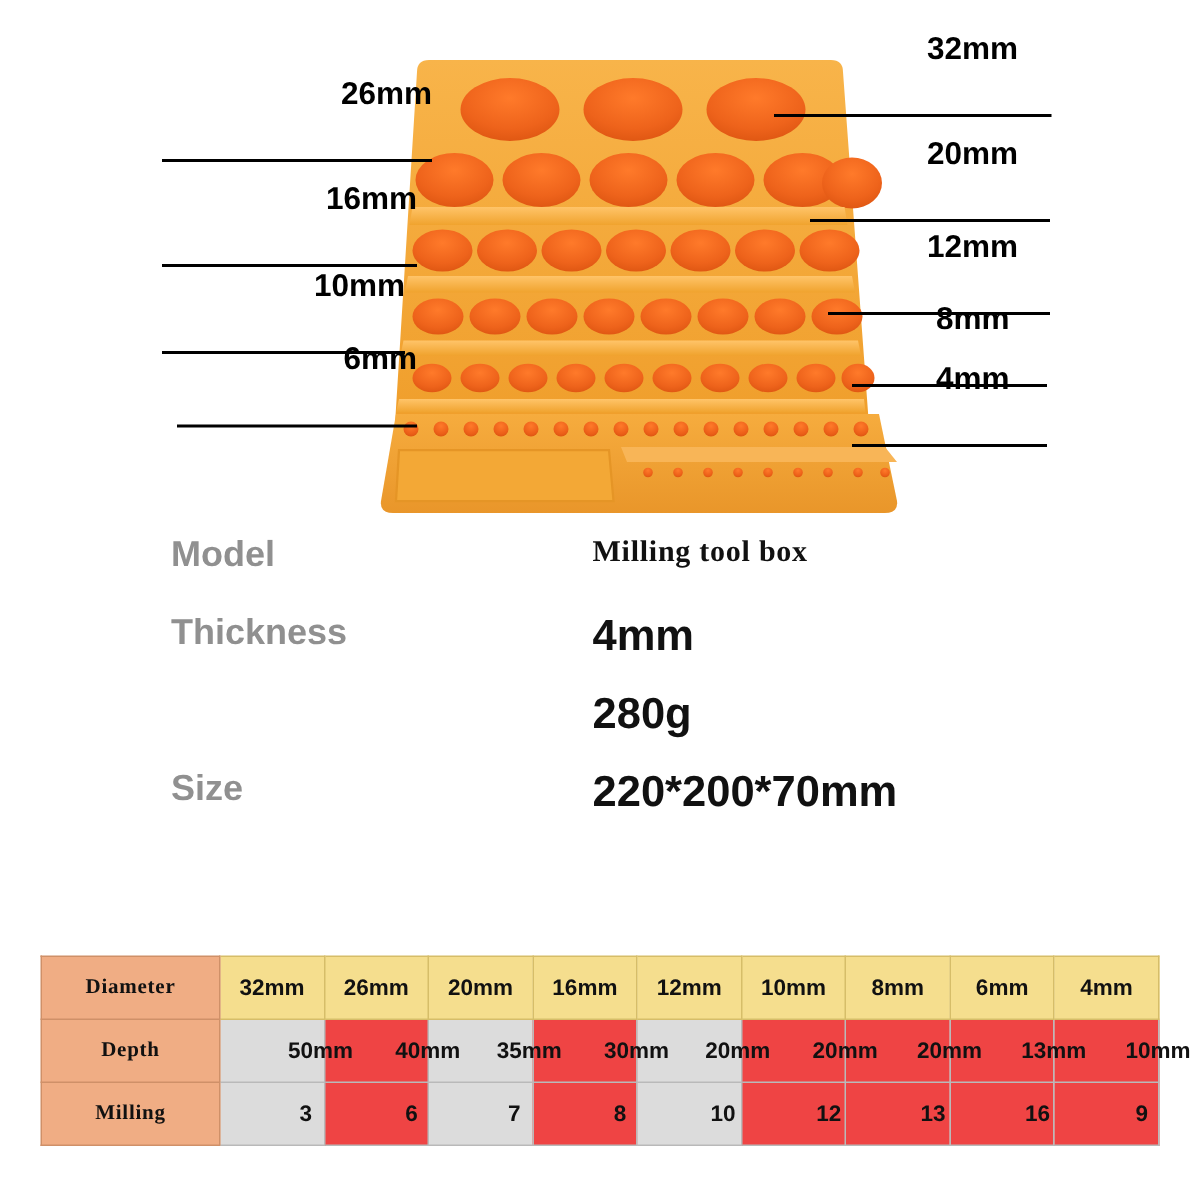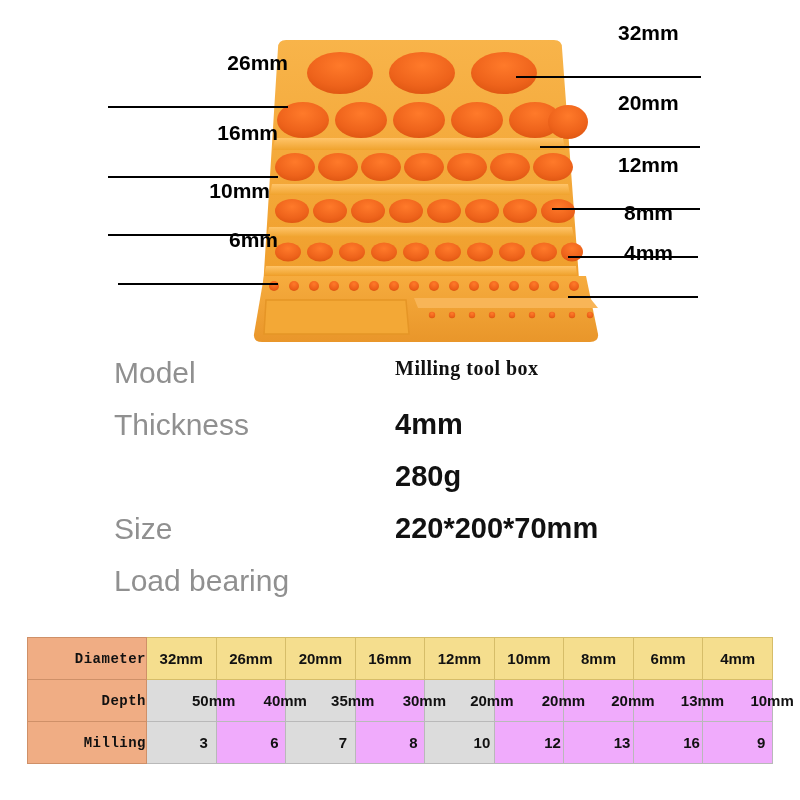--- a/index.html
+++ b/index.html
@@ -32,21 +32,21 @@
 
   
   #spec-list{
     position:absolute;left:0;top:352px;width:800px;height:262px;
   }
   .spec-row{
     position:absolute;left:114px;width:600px;height:52px;
   }
   .spec-label{
     position:absolute;left:0;top:0;
-    font-size:30px;font-weight:normal;color:#909090;
+    font-size:24px;font-weight:bold;color:#909090;
     line-height:1;white-space:nowrap;
   }
   .spec-value{
     position:absolute;left:281px;top:0;
     font-size:29px;font-weight:bold;color:#111;
     line-height:1;white-space:nowrap;
   }
   .spec-value.mono{
     font-family:Liberation Serif, serif;
     font-size:20px;letter-spacing:0.5px;
@@ -66,31 +66,30 @@
     vertical-align:middle;
     padding:0;
     font-size:15px;
     color:#111;
     font-weight:bold;
   }
   #spec-table td.rowhead{
     width:118px;
     background:#F0AD84;
     border-color:#cf9068;
-    font-family:Liberation Mono, monospace;
+    font-family:Liberation Serif, serif;
     font-size:14px;
     letter-spacing:0.5px;
-    text-align:right;
   }
   #spec-table td.dia{
     background:#F5DE8E;
     border-color:#d6bd69;
   }
   #spec-table td.shade{ background:#DCDCDC;padding-left:45px; }
-  #spec-table td.plain{ background:#f0abfc;padding-left:47px; }
+  #spec-table td.plain{ background:#ef4444;padding-left:47px; }
   .num{font-size:18px;}
 </style>
 </head>
 <body>
 
 <div id="product-figure">
 
   <svg id="tray-svg" width="350" height="300" viewBox="0 0 350 300">
     <defs>
       <linearGradient id="bodyGrad" x1="0" y1="0" x2="0" y2="1">
@@ -310,21 +309,20 @@
   <div class="spec-row" style="top:110px;">
     <span class="spec-value">280g</span>
   </div>
 
   <div class="spec-row" style="top:162px;">
     <span class="spec-label">Size</span>
     <span class="spec-value">220*200*70mm</span>
   </div>
 
   <div class="spec-row" style="top:214px;">
-    <span class="spec-label">Load bearing</span>
   </div>
 
 </div>
 
 <table id="spec-table">
   <tbody>
     <tr>
       <td class="rowhead">Diameter</td>
       <td class="dia">32mm</td>
       <td class="dia">26mm</td>

